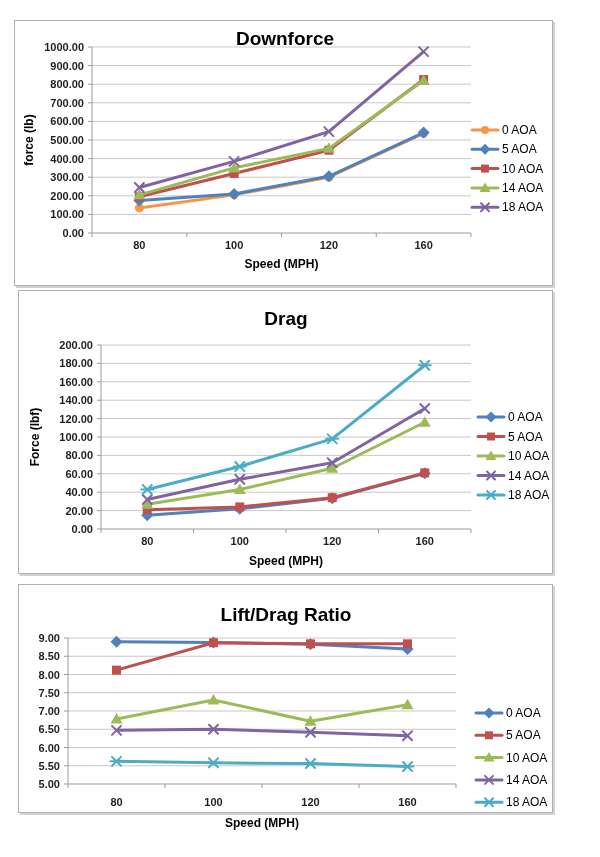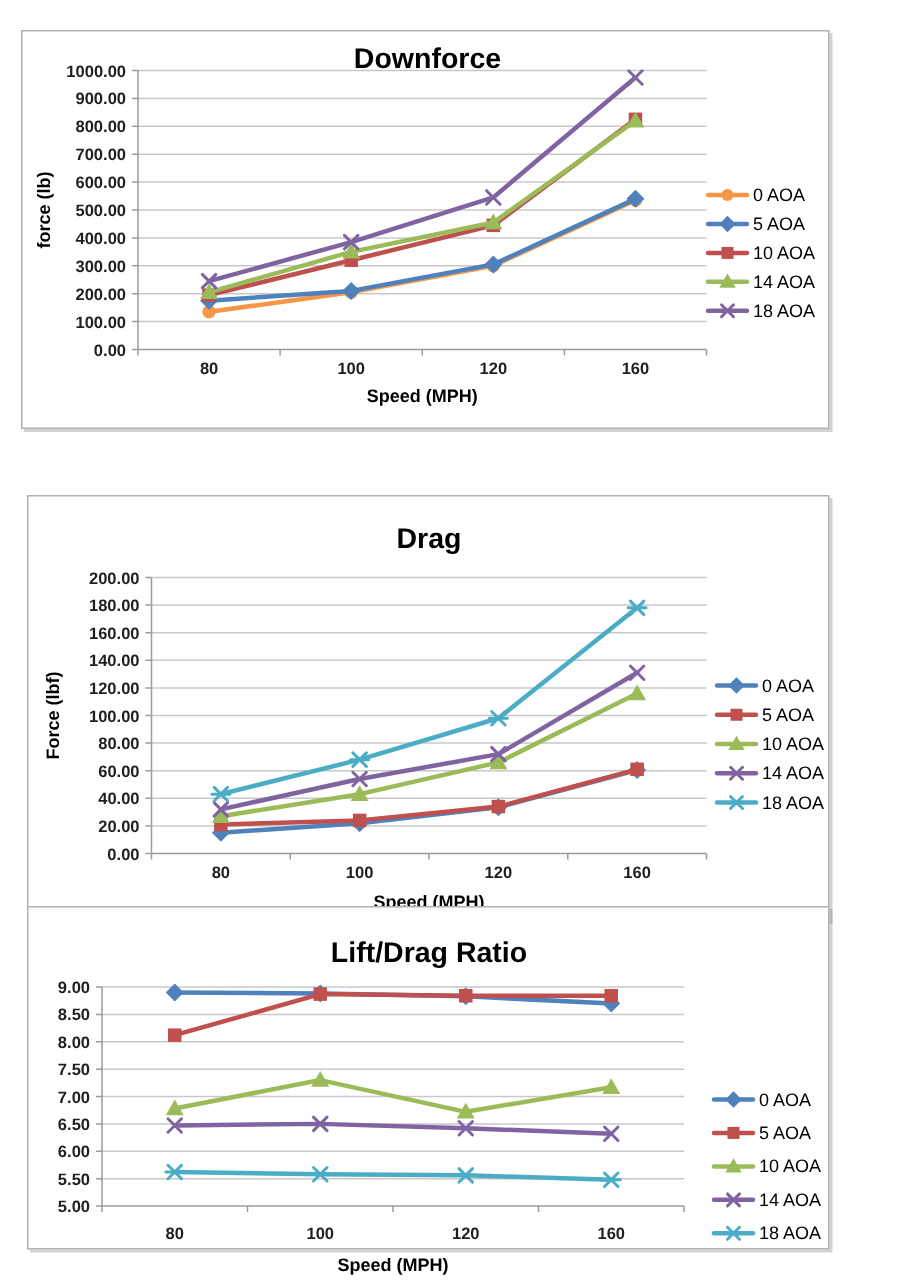--- a/index.html
+++ b/index.html
@@ -134,21 +134,21 @@
             <text x="487" y="170.9" font-size="12" font-weight="400" text-anchor="start" fill="#000000">14 AOA</text>
           </g>
           <g>
             <line x1="457" y1="186.2" x2="483" y2="186.2" stroke="#8064A2" stroke-width="3" stroke-linecap="round"></line>
             <path d="M466 182.2 L474 190.2 M466 190.2 L474 182.2" stroke="#8064A2" stroke-width="2" fill="none" stroke-linecap="round"></path>
             <text x="487" y="190.2" font-size="12" font-weight="400" text-anchor="start" fill="#000000">18 AOA</text>
           </g>
         </g>
       </svg>
     </div>
-  <div class="panel" id="panel-1" aria-label="Drag" style="left: 18px; top: 290px; width: 535px; height: 284px; margin-top: 40px;">
+  <div class="panel" id="panel-1" aria-label="Drag" style="left: 18px; top: 290px; width: 535px; height: 284px;">
       <svg width="533" height="282" viewBox="0 0 533 282">
         <text x="267" y="34" font-size="19" font-weight="700" text-anchor="middle" fill="#000000">Drag</text>
         <g>
           <line x1="78" y1="238" x2="82" y2="238" stroke="#9b9b9b" stroke-width="1"></line>
           <text x="74" y="242" font-size="11" font-weight="700" text-anchor="end" fill="#1f1f1f">0.00</text>
           <line x1="82" y1="219.6" x2="452" y2="219.6" stroke="#c8c8c8" stroke-width="1"></line>
           <line x1="78" y1="219.6" x2="82" y2="219.6" stroke="#9b9b9b" stroke-width="1"></line>
           <text x="74" y="223.6" font-size="11" font-weight="700" text-anchor="end" fill="#1f1f1f">20.00</text>
           <line x1="82" y1="201.2" x2="452" y2="201.2" stroke="#c8c8c8" stroke-width="1"></line>
           <line x1="78" y1="201.2" x2="82" y2="201.2" stroke="#9b9b9b" stroke-width="1"></line>
@@ -250,21 +250,21 @@
             <text x="489" y="188.5" font-size="12" font-weight="400" text-anchor="start" fill="#000000">14 AOA</text>
           </g>
           <g>
             <line x1="459" y1="204" x2="485" y2="204" stroke="#4BACC6" stroke-width="3" stroke-linecap="round"></line>
             <path d="M468 200 L476 208 M468 208 L476 200 M466.5 204 L477.5 204" stroke="#4BACC6" stroke-width="2" fill="none" stroke-linecap="round"></path>
             <text x="489" y="208" font-size="12" font-weight="400" text-anchor="start" fill="#000000">18 AOA</text>
           </g>
         </g>
       </svg>
     </div>
-  <div class="panel" id="panel-2" aria-label="Lift/Drag Ratio" style="left: 18px; top: 584px; width: 535px; height: 229px; margin-top: 20px;">
+  <div class="panel" id="panel-2" aria-label="Lift/Drag Ratio" style="left: 18px; top: 584px; width: 535px; height: 229px;">
       <svg width="533" height="257" viewBox="0 0 533 257">
         <text x="267" y="36" font-size="19" font-weight="700" text-anchor="middle" fill="#000000">Lift/Drag Ratio</text>
         <g>
           <line x1="45" y1="199" x2="49" y2="199" stroke="#9b9b9b" stroke-width="1"></line>
           <text x="41" y="203" font-size="11" font-weight="700" text-anchor="end" fill="#1f1f1f">5.00</text>
           <line x1="49" y1="180.75" x2="437" y2="180.75" stroke="#c8c8c8" stroke-width="1"></line>
           <line x1="45" y1="180.75" x2="49" y2="180.75" stroke="#9b9b9b" stroke-width="1"></line>
           <text x="41" y="184.75" font-size="11" font-weight="700" text-anchor="end" fill="#1f1f1f">5.50</text>
           <line x1="49" y1="162.5" x2="437" y2="162.5" stroke="#c8c8c8" stroke-width="1"></line>
           <line x1="45" y1="162.5" x2="49" y2="162.5" stroke="#9b9b9b" stroke-width="1"></line>

